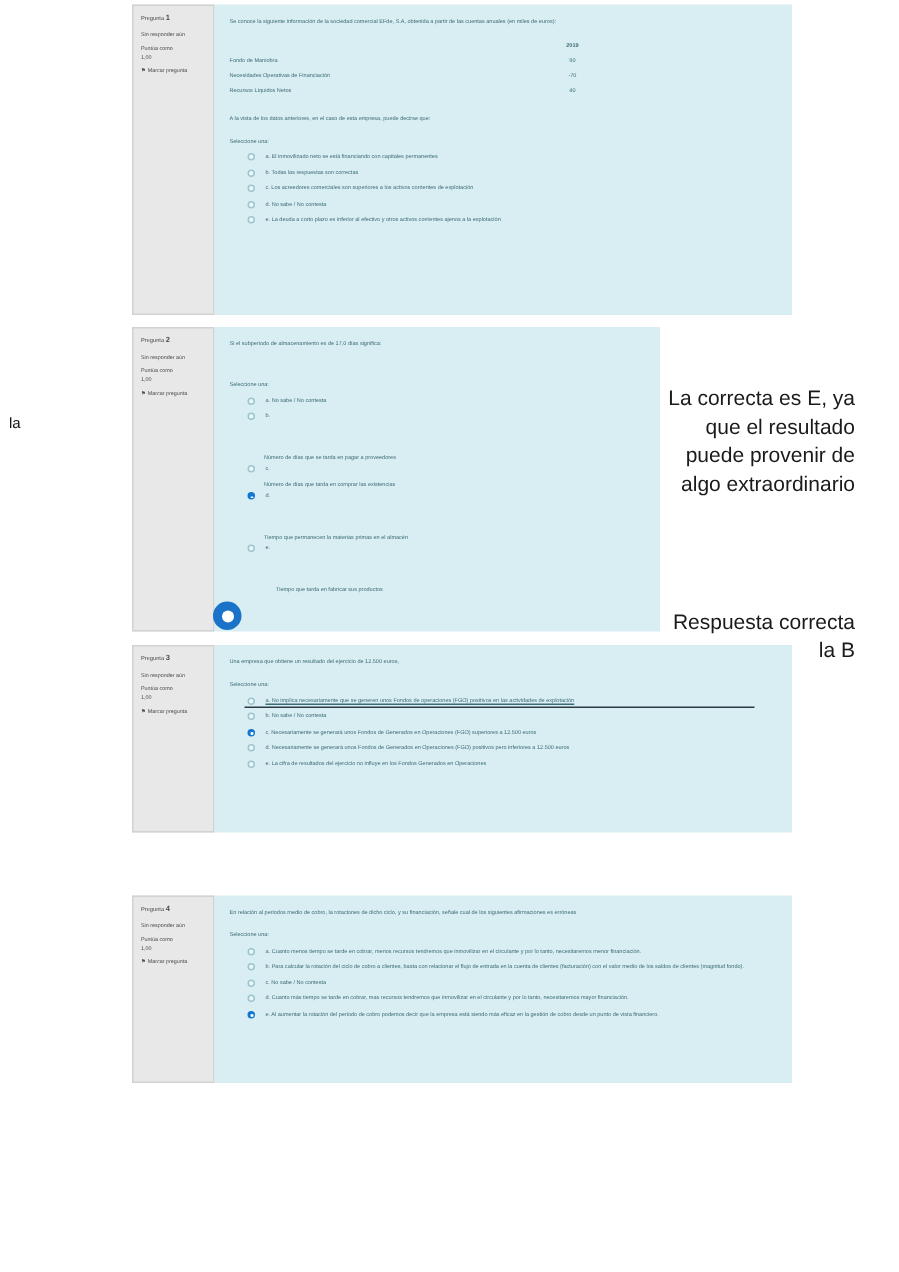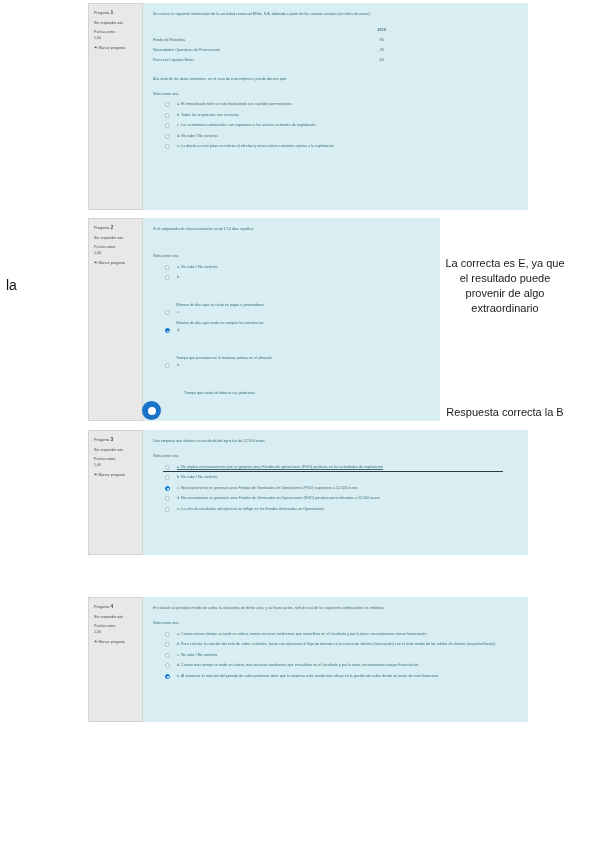--- a/index.html
+++ b/index.html
@@ -125,29 +125,29 @@
     position:absolute;
     left: 5.5px; top: 5.5px;
     width: 8px; height: 8px;
     border-radius: 50%;
     background: #ffffff;
   }
 
   
   .annot {
     position: absolute;
-    text-align: center;
+    text-align: right;
     color: #1a1a1a;
-    font-size: 11px;
+    font-size: 14px;
     line-height: 1.35;
     font-family: "Liberation Sans", sans-serif;
   }
   .stray {
     position: absolute;
-    font-size: 14px;
+    font-size: 10px;
     color: #111;
     font-family: "Liberation Sans", sans-serif;
   }
   .hrule {
     position:absolute;
     background:#2b3a44;
     height:1px;
   }
 </style>
 </head>

